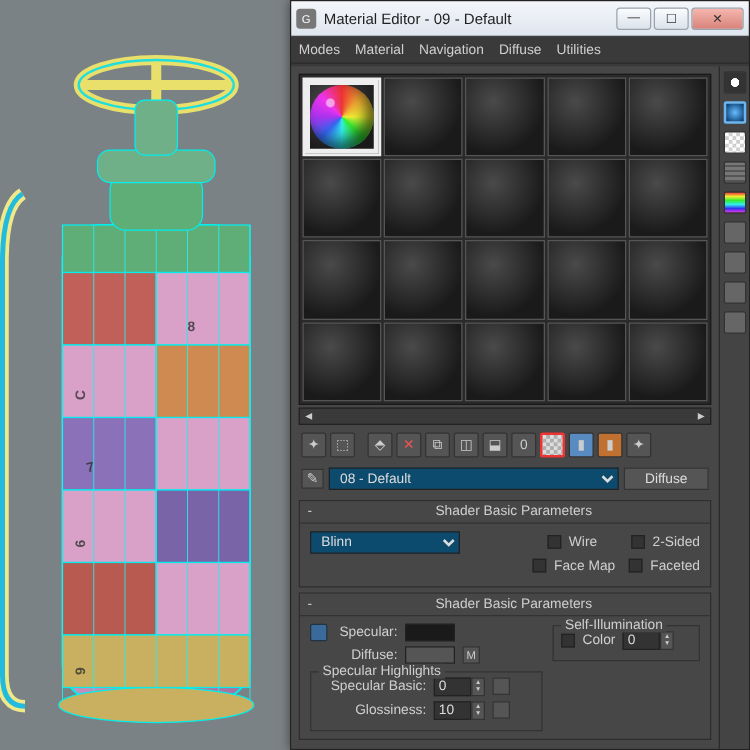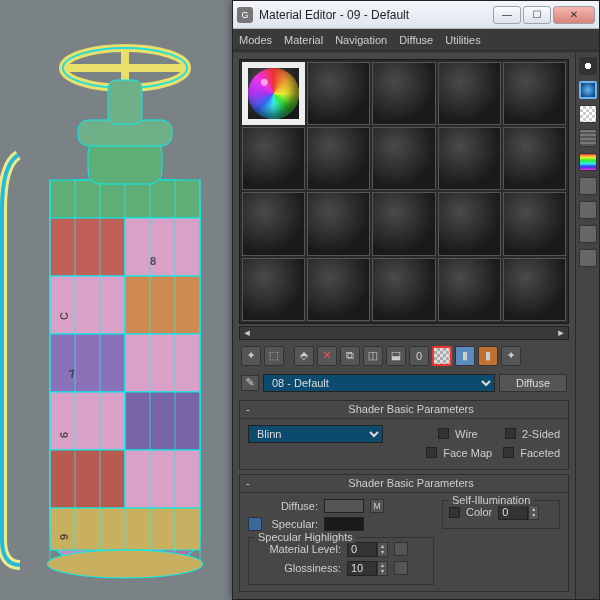--- a/index.html
+++ b/index.html
@@ -204,21 +204,21 @@
         <div class="stdbtn">Diffuse</div>
       </div>
 
       <div class="rollup">
         <div class="rhdr">
           <span class="pm">-</span>
           <span class="rtitle">Shader Basic Parameters</span>
         </div>
         <div class="rbody">
           <div class="frow">
-            <select class="fld" style="width:135px">
+            <select class="fld" style="width:120px">
               <option>Blinn</option>
             </select>
             <div style="flex:1"></div>
             <span class="cbox"></span>
             <span style="width:44px">Wire</span>
             <span class="cbox"></span>
             <span>2-Sided</span>
           </div>
           <div class="frow">
             <div style="width:124px"></div>
@@ -232,34 +232,34 @@
       </div>
 
       <div class="rollup">
         <div class="rhdr">
           <span class="pm">-</span>
           <span class="rtitle">Shader Basic Parameters</span>
         </div>
         <div class="rbody" style="display:flex;gap:8px">
           <div style="flex:1">
             <div class="frow">
+              <span class="lockbtn"></span>
+              <span style="width:50px;text-align:right">Specular:</span>
+              <span class="swatch dk"></span>
+            </div>
+            <div class="frow">
               <span class="lockbtn" style="visibility:hidden"></span>
               <span style="width:50px;text-align:right">Diffuse:</span>
               <span class="swatch"></span>
               <span class="tinybtn">M</span>
             </div>
-            <div class="frow">
-              <span class="lockbtn"></span>
-              <span style="width:50px;text-align:right">Specular:</span>
-              <span class="swatch dk"></span>
-            </div>
             <div class="group">
               <span class="gl">Specular Highlights</span>
               <div class="frow">
-                <span style="width:86px;text-align:right">Material Level:</span>
+                <span style="width:86px;text-align:right">Specular Basic:</span>
                 <span class="spin">
                     <input value="0" style="">
                     <span class="ar">
                       <div>▴</div>
                       <div>▾</div>
                     </span>
                   </span>
                 <span class="tinybtn"></span>
               </div>
               <div class="frow">

